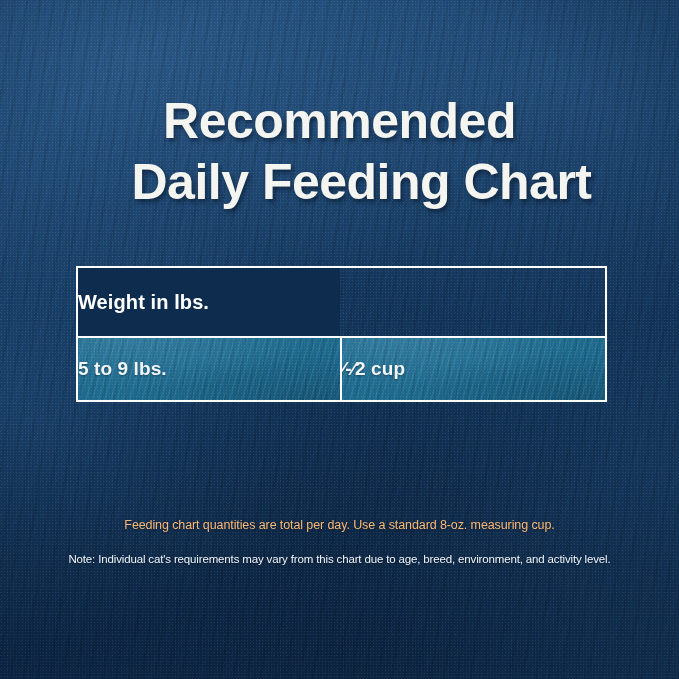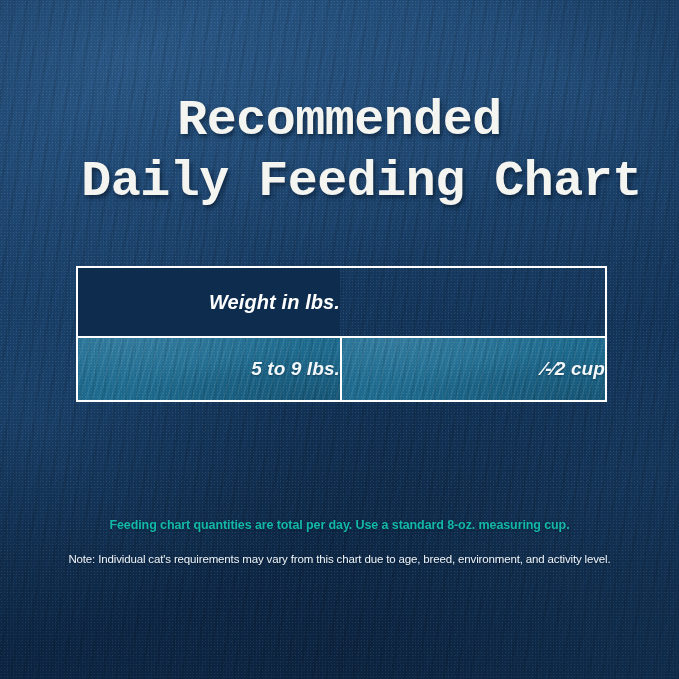--- a/index.html
+++ b/index.html
@@ -73,21 +73,21 @@
     width: 679px;
     height: 679px;
   }
 
   .title {
     position: absolute;
     left: 0;
     right: 0;
     top: 96px;
     text-align: center;
-    font-family: Liberation Mono, monospace;
+    font-family: Liberation Sans, sans-serif;
     font-weight: bold;
     color: #f4f4f0;
     line-height: 1.0;
     letter-spacing: -0.5px;
     text-shadow: 2px 3px 4px rgba(4,16,32,.55);
   }
   .title-line { display: block; white-space: nowrap; }
   .title-line-1 { font-size: 50px; }
   .title-line-2 { font-size: 50px; margin-top: 11px; padding-left: 44px; }
 
@@ -102,25 +102,24 @@
   }
   .row {
     display: flex;
     width: 100%;
     box-sizing: border-box;
   }
   .cell {
     box-sizing: border-box;
     display: flex;
     align-items: center;
-    justify-content: flex-end;
+    justify-content: flex-start;
     text-align: center;
     position: relative;
     overflow: hidden;
-    font-style: italic;
   }
   .cell-weight { width: 262px; }
   .cell-cups   { width: 265px; border-left: 2px solid #ffffff; }
 
   .row-head .cell {
     height: 68px;
     background: #0e2d4e;
   }
   .row-head .cell-text {
     font-size: 20px;
@@ -167,22 +166,22 @@
     text-shadow: 0 1px 2px rgba(6,28,48,.45);
   }
 
   
   .foot-main {
     position: absolute;
     left: 0; right: 0;
     top: 518px;
     text-align: center;
     font-size: 12.5px;
-    font-weight: bold;
-    color: #14b8a6;
+    font-weight: normal;
+    color: #fdba74;
     letter-spacing: -.1px;
     text-shadow: 0 1px 2px rgba(4,18,36,.5);
   }
   .note {
     position: absolute;
     left: 0; right: 0;
     top: 551px;
     text-align: center;
     font-size: 11.5px;
     font-weight: normal;

